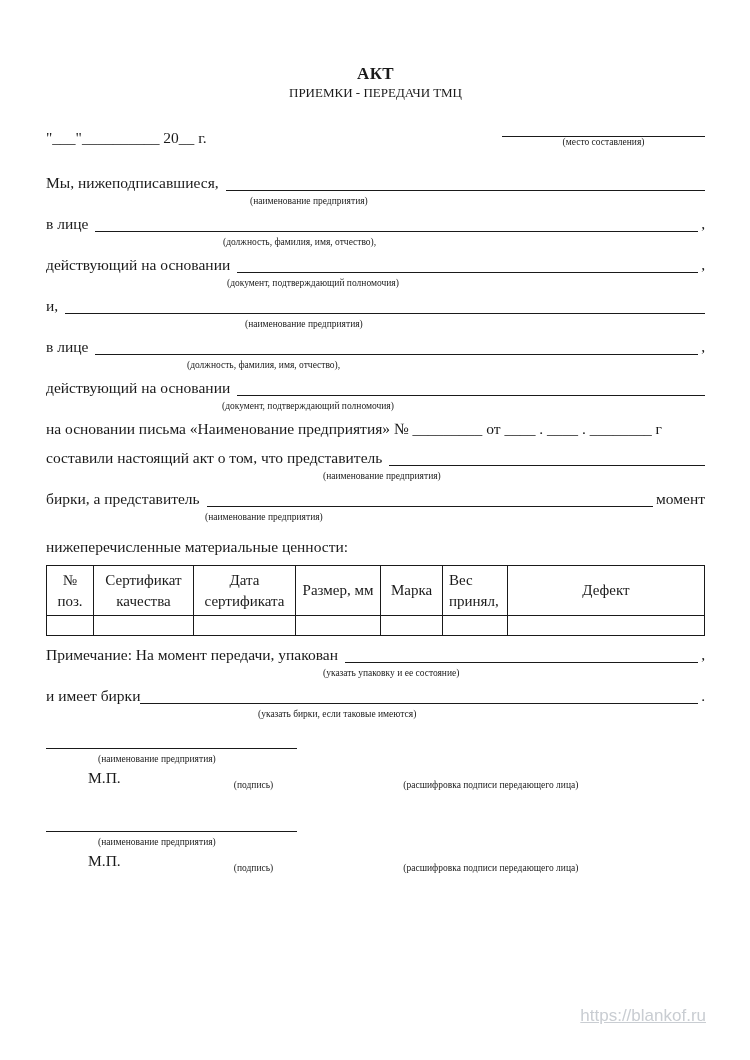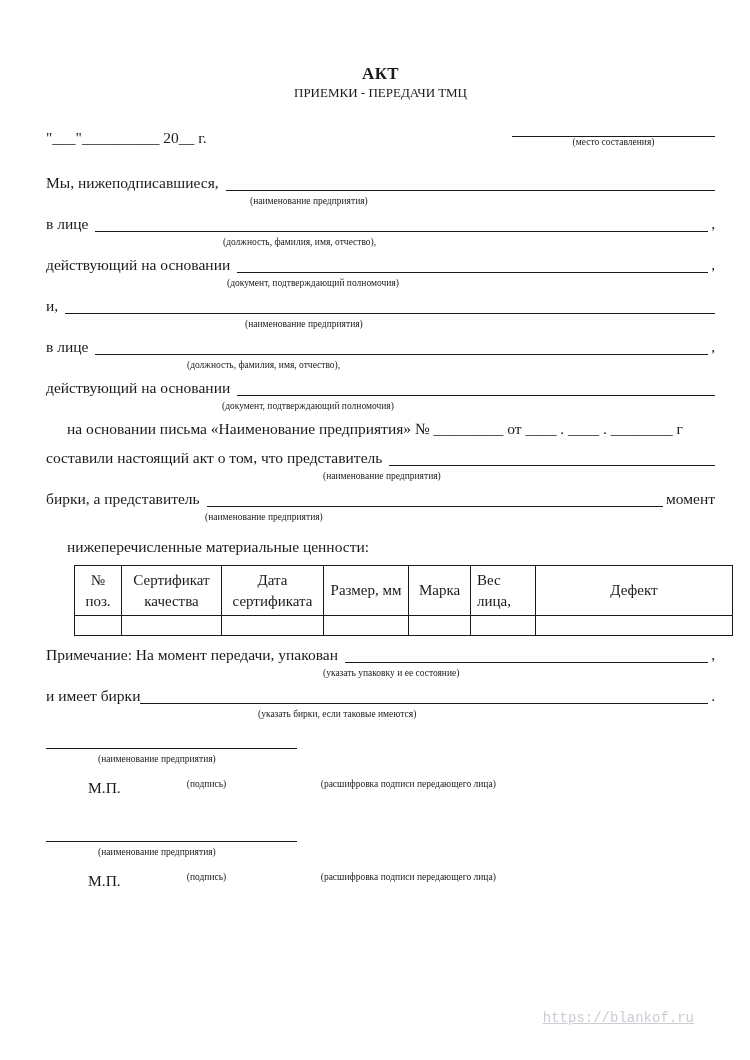--- a/index.html
+++ b/index.html
@@ -4,21 +4,21 @@
 <style>
   * { margin: 0; padding: 0; box-sizing: border-box; }
   html, body { background: #ffffff; }
   .page {
     position: relative;
     width: 750px;
     height: 1060px;
     background: #ffffff;
     font-family: "Liberation Serif", "DejaVu Serif", serif;
     color: #1a1a1a;
-    padding: 64px 35px 0 46px;
+    padding: 64px 45px 0 46px;
     overflow: hidden;
   }
   .title {
     text-align: center;
     font-size: 17px;
     font-weight: bold;
     letter-spacing: 0.3px;
   }
   .subtitle {
     text-align: center;
@@ -53,57 +53,56 @@
   .lbl { white-space: nowrap; }
   .fill {
     flex: 1;
     border-bottom: 1px solid #1a1a1a;
     margin: 0 0 2px 7px;
     height: 16px;
   }
   .fill.nogap { margin-left: 0; }
   .suf { white-space: nowrap; margin: 0 0 0 3px; }
   .caprow { line-height: 12px; height: 12px; }
-  .textline { font-size: 15.5px; margin-top: 9px; line-height: 20px; margin-left: 21px; }
+  .textline { font-size: 15.5px; margin-top: 9px; line-height: 20px; }
   .goods { margin-top: 16px; }
   table.tmc {
     width: 659px;
     border-collapse: collapse;
     margin-top: 8px;
     font-size: 15px;
-    margin-left: 28px;
   }
   table.tmc th, table.tmc td {
     border: 1px solid #1a1a1a;
     font-weight: normal;
     text-align: center;
     vertical-align: middle;
     padding: 3px 4px;
     line-height: 21px;
   }
   table.tmc th.left { text-align: left; padding-left: 6px; }
   table.tmc tr.hdr { height: 50px; }
   table.tmc tr.blank { height: 20px; }
   .note-row { }
   .sig-block { margin-top: 17px; }
   .sig-block.second { margin-top: 13px; }
   .sig-name-line { width: 251px; height: 14px; border-bottom: 1px solid #1a1a1a; }
   .sig-caprow { line-height: 12px; height: 12px; margin-top: 2px; }
-  .sig-row { display: flex; align-items: flex-start; margin-top: 16px; }
+  .sig-row { display: flex; align-items: center; margin-top: 6px; gap: 47px; }
   .mp { font-size: 15.5px; margin: 0 0 18px 42px; white-space: nowrap; }
   .sig-col { display: flex; flex-direction: row; }
   .sig-col .line { height: 14px; border-bottom: 1px solid #1a1a1a; }
   .sig-col.short { width: 122px; margin-left: 66px; }
   .sig-col.long { width: 333px; margin-left: 12px; }
   .footer-link {
     position: absolute;
-    right: 56px;
+    right: 44px;
     bottom: 34px;
-    font-family: Liberation Mono, monospace;
-    font-size: 14px;
+    font-family: Liberation Sans, sans-serif;
+    font-size: 17px;
     color: #c9cdd2;
     text-decoration: underline;
   }
 </style>
 </head>
 <body>
 
 <div class="page">
 
   <div class="title">АКТ</div>
@@ -199,21 +198,21 @@
         <col style="width:65px">
         <col>
     </colgroup>
     <tbody>
         <tr class="hdr">
       <th>№ поз.</th>
       <th>Сертификат качества</th>
       <th>Дата сертификата</th>
       <th>Размер, мм</th>
       <th>Марка</th>
-      <th class="left">Вес лица,</th>
+      <th class="left">Вес принял,</th>
       <th>Дефект</th>
     </tr>
     <tr class="blank">
       <td></td>
       <td></td>
       <td></td>
       <td></td>
       <td></td>
       <td></td>
       <td></td>

